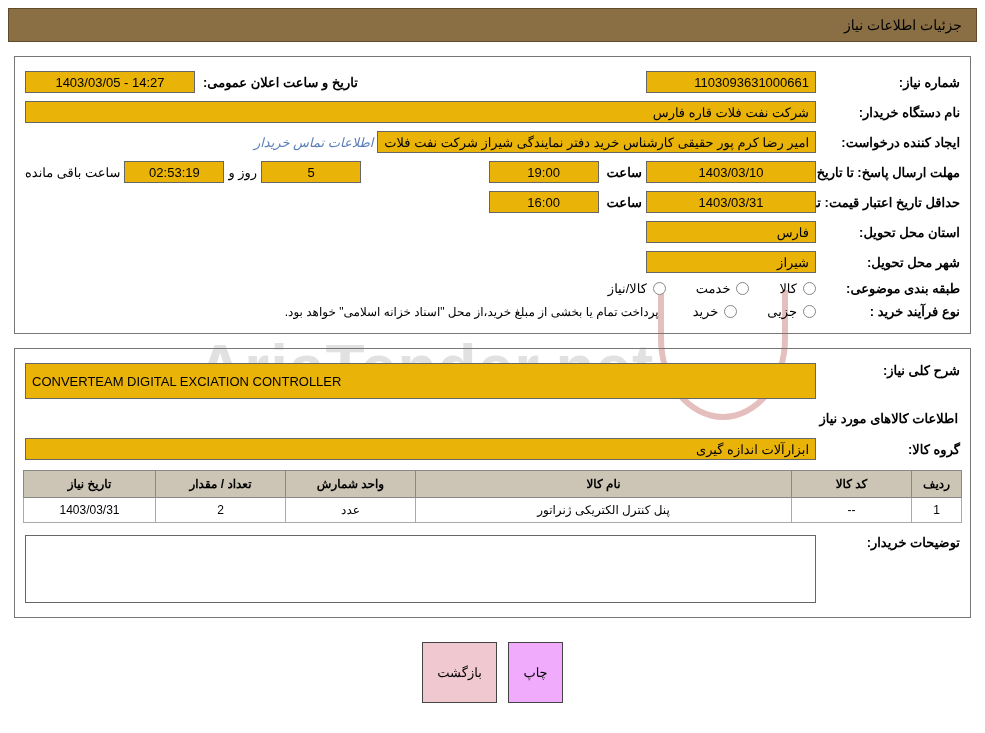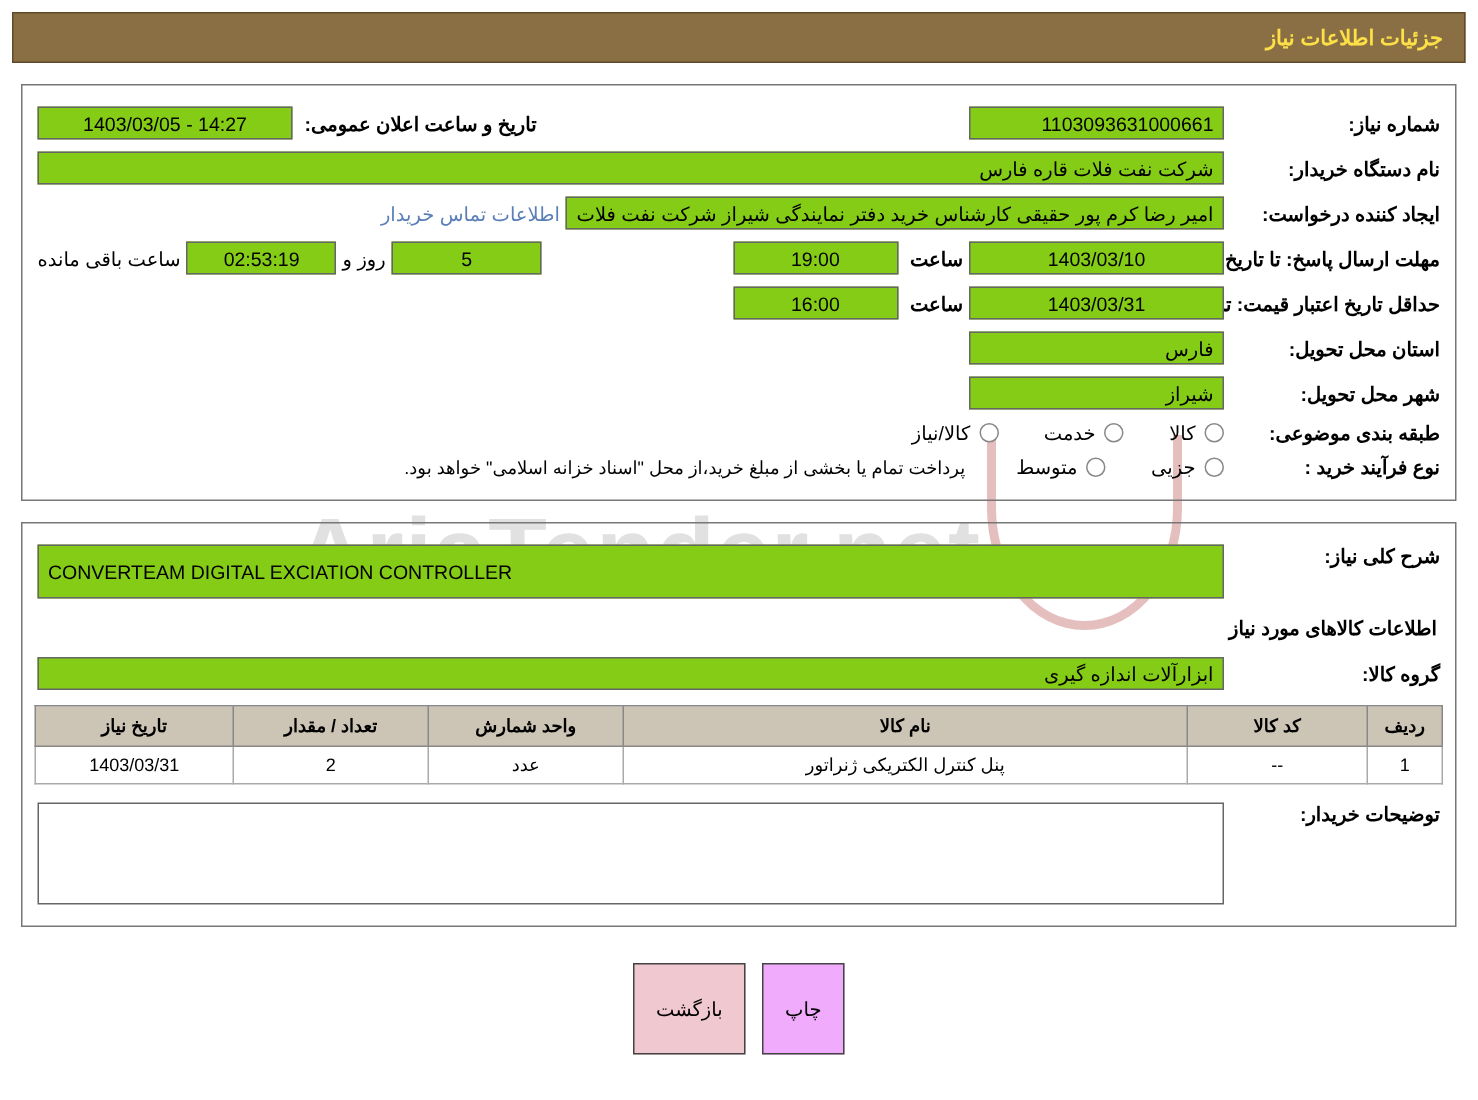--- a/index.html
+++ b/index.html
@@ -13,24 +13,24 @@
   background: #ffffff;
   direction: rtl;
   color: #000;
 }
 .container {
   width: 985px;
   margin: 0 auto;
 }
 .header-bar {
   background: #8a6f44;
-  color: #fde047;
+  color: #000000;
   padding: 8px 14px;
   margin: 8px 8px 0 8px;
-  font-weight: bold;
+  font-weight: normal;
   font-size: 14px;
   border: 1px solid #5f4b2a;
 }
 .outer-box {
   border: 1px solid #777;
   margin: 14px;
   padding: 10px 8px;
 }
 .form-row {
   display: flex;
@@ -44,28 +44,29 @@
   white-space: nowrap;
   padding-left: 4px;
 }
 .form-row .label.w130 { width: 140px; }
 .value-box {
   border: 1px solid #666;
   padding: 2px 6px;
   min-height: 22px;
   display: inline-flex;
   align-items: center;
-  background: #84cc16;
+  background: #eab308;
 }
 .value-box.wide { flex: 1; }
 .value-box.w200 { width: 170px; }
 .value-box.w120 { width: 110px; }
 .value-box.w100 { width: 100px; text-align: center; justify-content: center; }
 .link {
   color: #5a7fb8;
+  font-style: italic;
 }
 .radio-group {
   display: inline-flex;
   gap: 30px;
   align-items: center;
 }
 .radio-item {
   display: inline-flex;
   gap: 6px;
   align-items: center;
@@ -242,21 +243,21 @@
 
       <div class="form-row">
         <span class="label w130">نوع فرآیند خرید :</span>
         <span class="radio-group">
           <span class="radio-item">
             <span class="radio-circle"></span>
             <span>جزیی</span>
           </span>
           <span class="radio-item">
             <span class="radio-circle"></span>
-            <span>متوسط</span>
+            <span>خرید</span>
           </span>
         </span>
         <span class="note-text" style="padding-right:30px;">پرداخت تمام یا بخشی از مبلغ خرید،از محل "اسناد خزانه اسلامی" خواهد بود.</span>
       </div>
 
     </div>
 
     <div class="outer-box">
 
       <div class="form-row" style="align-items:flex-start;">

